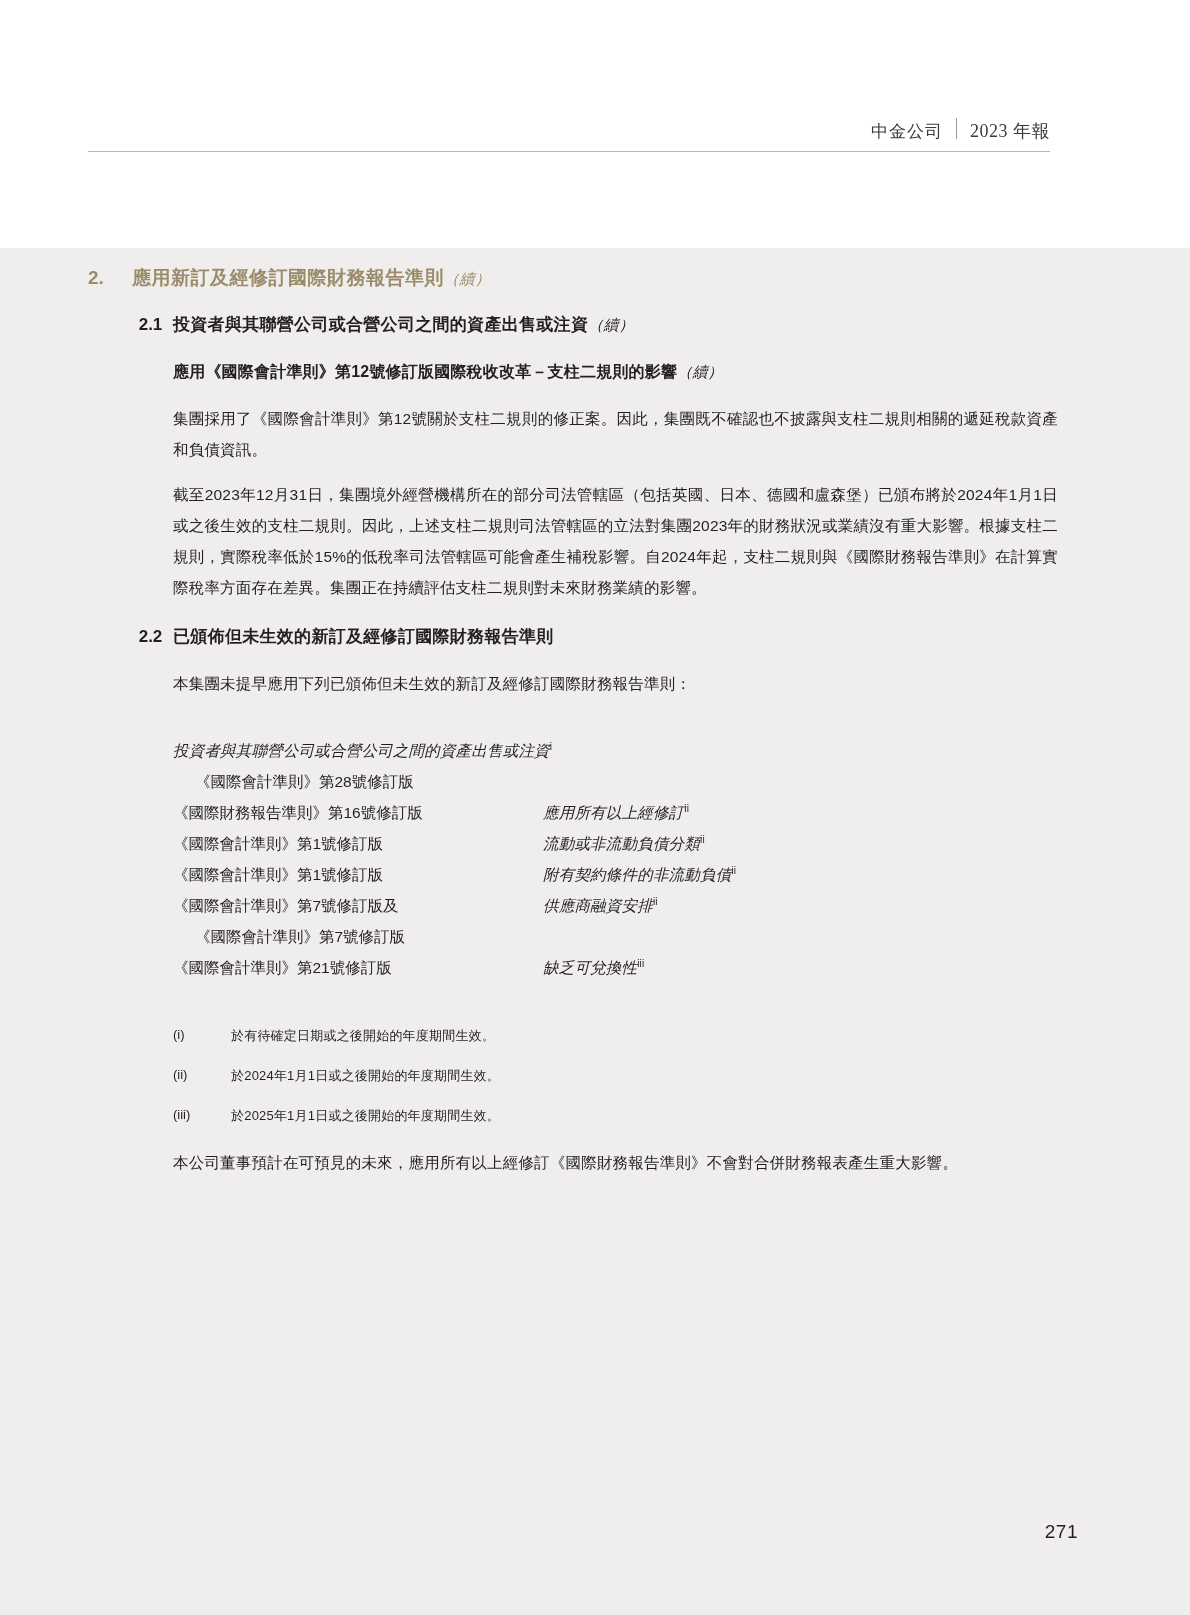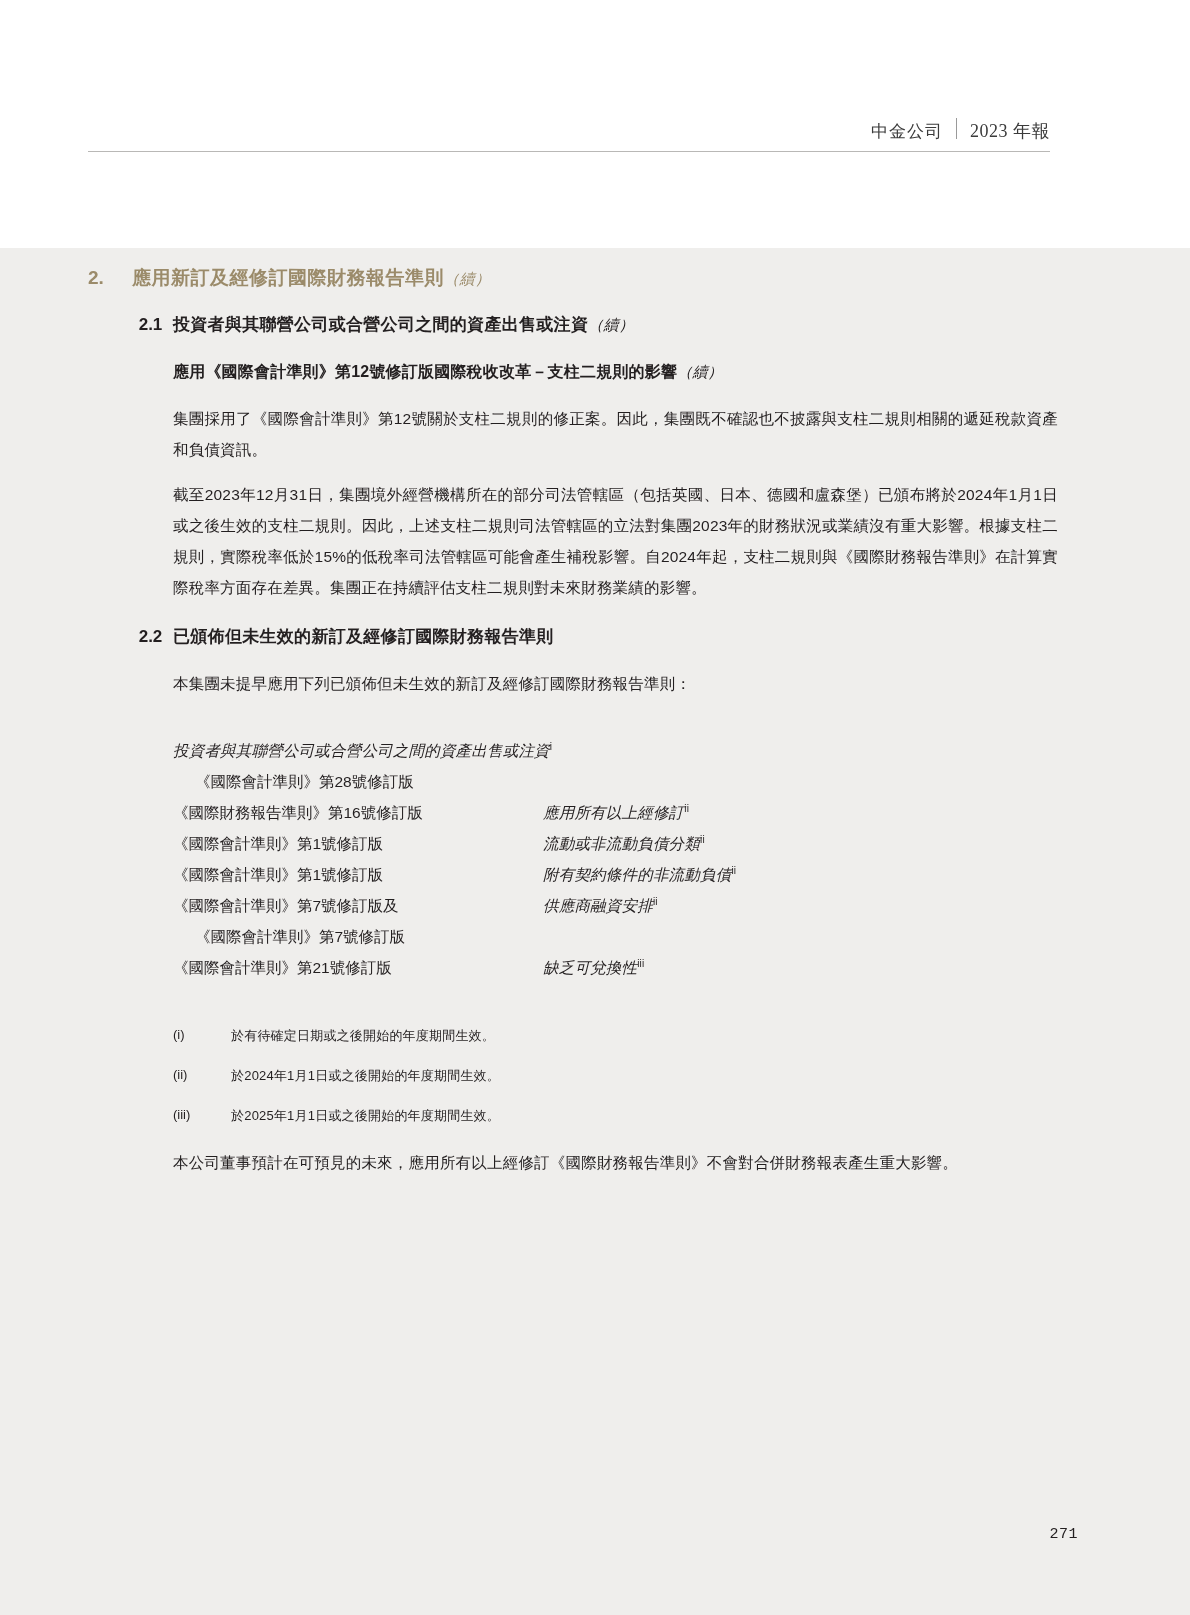--- a/index.html
+++ b/index.html
@@ -210,22 +210,22 @@
 
   .closing {
     margin-top: 40px;
   }
 
   
   .page-number {
     position: absolute;
     right: 112px;
     bottom: 72px;
-    font-family: Liberation Mono, monospace;
-    font-size: 15px;
+    font-family: Liberation Sans, sans-serif;
+    font-size: 19px;
     color: #231f20;
     letter-spacing: 0.5px;
   }
 </style>
 </head>
 <body>
 
 <div class="page">
 
   <div class="page-body"></div>

